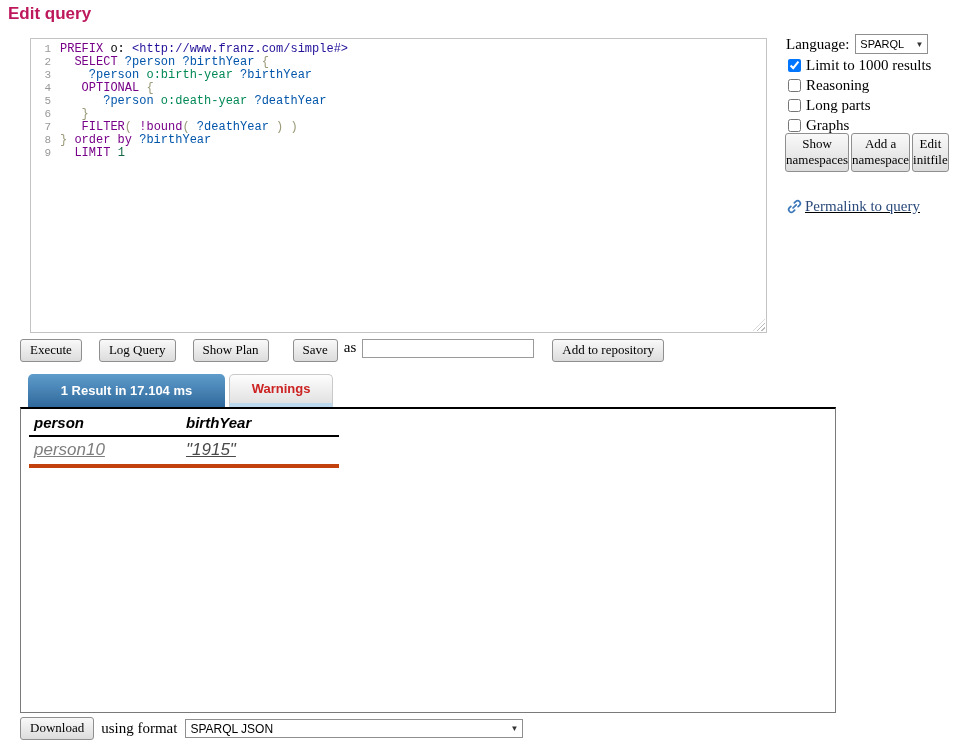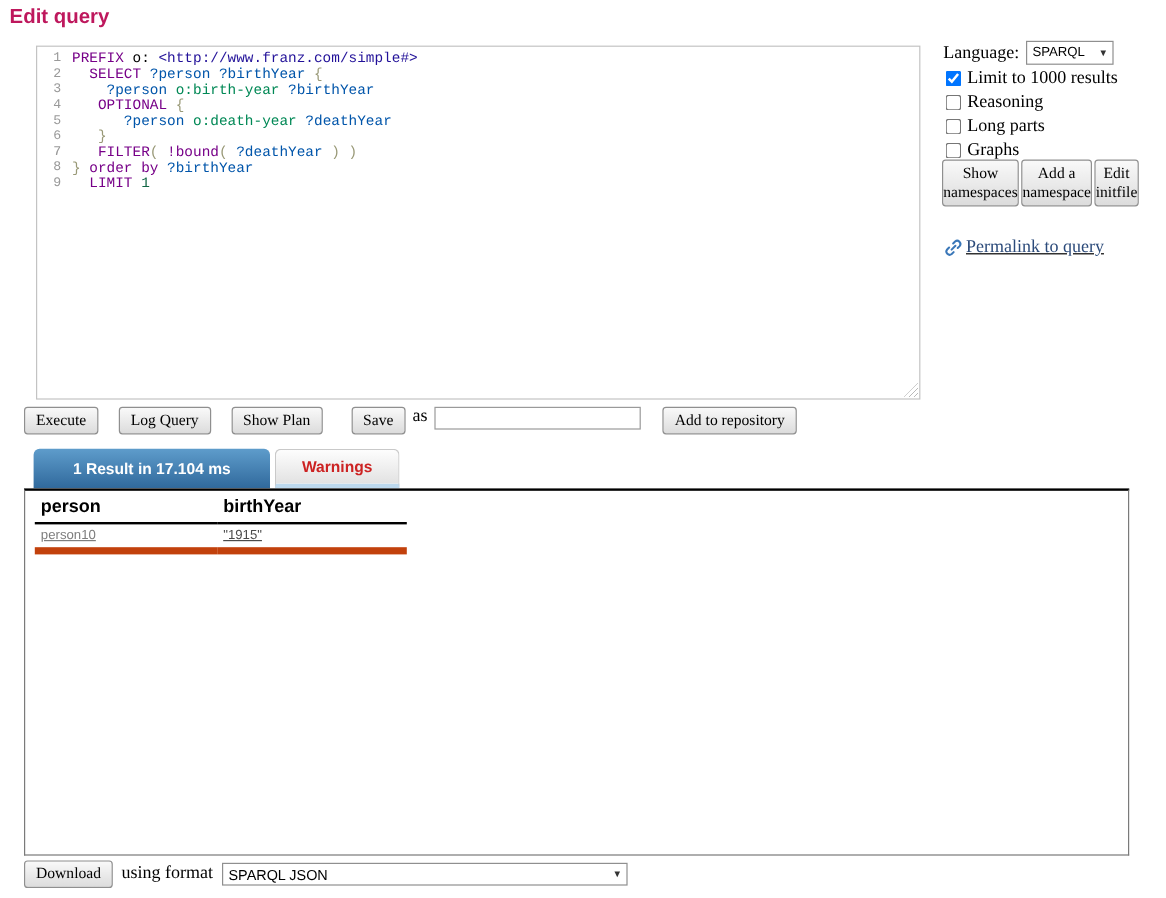--- a/index.html
+++ b/index.html
@@ -38,28 +38,28 @@
   #tabs { left:28px; top:374px; display:flex; gap:4px; align-items:flex-end; height:33px; }
   #tab-results { width:197px; height:33px; line-height:33px; border-radius:5px 5px 0 0;
     background:linear-gradient(var(--tab_active_top,#5e9ccb), var(--tab_active_bottom,#30699c));
     color:#fff; font-family:"Liberation Sans",sans-serif; font-weight:bold; font-size:13px; text-align:center; }
   #tab-warnings { width:104px; height:33px; line-height:27px; border-radius:5px 5px 0 0;
     background:linear-gradient(#fdfdfd,#e2e2e2); border:1px solid #c9c9c9;
     border-bottom:4px solid #bdd9ee; color:var(--warning,#cc2222);
     font-family:"Liberation Sans",sans-serif; font-weight:bold; font-size:13px; text-align:center; }
 
   
-  #results-panel { left:20px; top:407px; width:921px; height:306px; background:#fff;
-    border:1px solid #7a7a7a; border-top:2px solid #000; }
+  #results-panel { left:20px; top:407px; width:816px; height:306px; background:#fff;
+    border:1px solid #7a7a7a; border-top:2px solid #000;font-style:italic; }
   #results-table { border-collapse:collapse; margin:2px 0 0 8px; }
   #results-table th { font-family:"Liberation Sans",sans-serif; font-weight:bold; font-size:15px; color:#000;
     text-align:left; border-bottom:2px solid #000; padding:3px 4px 4px 5px; }
   #results-table th.col-0 { width:152px; } #results-table th.col-1 { width:158px; }
-  #results-table td { font-family:"Liberation Sans",sans-serif; font-size:11px;
-    border-bottom:6px solid #c2410c; padding:3px 4px 4px 5px;margin-left:48px; }
+  #results-table td { font-family:"Liberation Sans",sans-serif; font-size:17px;
+    border-bottom:4px solid #c2410c; padding:3px 4px 4px 5px;margin-left:48px; }
   .cell-link { text-decoration:underline; }
   td.col-0 .cell-link { color:#7d7d7d; } td.col-1 .cell-link { color:#4a4a4a; }
 
   
   #language-row { left:786px; top:34px; display:flex; align-items:center; font-size:15px; }
   .select-box { border:1px solid #8f8f8f; background:#fff; display:inline-flex; align-items:center;
     justify-content:space-between; font-family:"Liberation Sans",sans-serif; padding:0 4px; }
   #language-select { width:73px; height:20px; margin-left:6px; font-size:11px; }
   .sel-arrow { font-size:8px; color:#333; }
   #options { left:788px; top:55px; }

